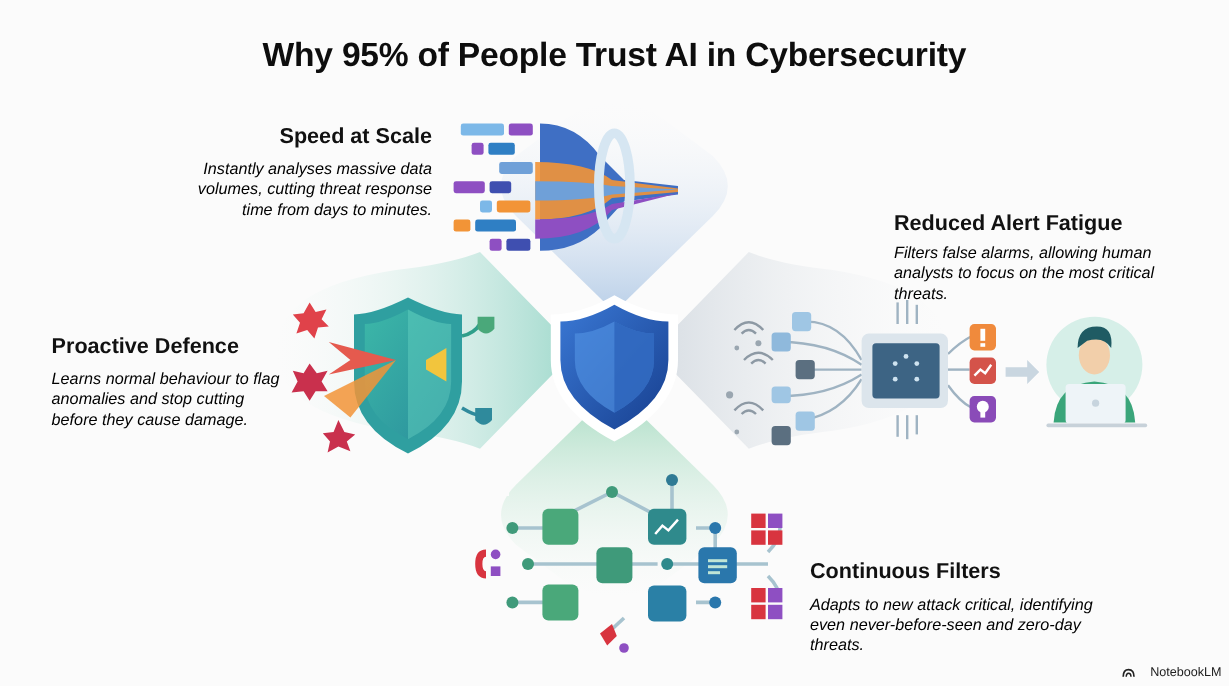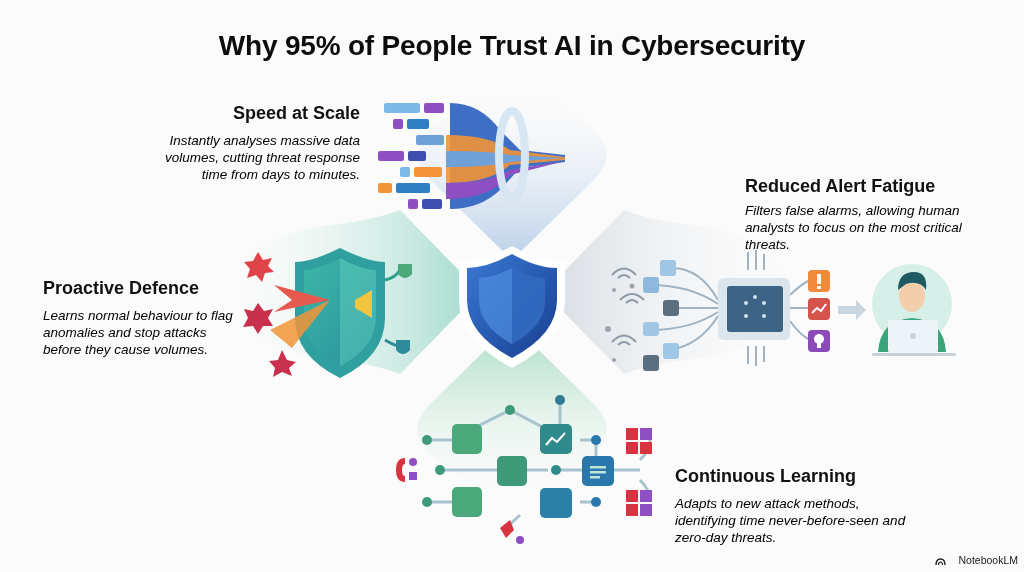--- a/index.html
+++ b/index.html
@@ -23,21 +23,21 @@
   #speed { left: 150px; top: 103px; width: 210px; }
   #fatigue { left: 745px; top: 176px; width: 220px; }
   #fatigue h2 { margin-bottom: 5px; }
   #fatigue p { }
   #proactive { left: 43px; top: 266px; width: 200px; margin-top: 12px; }
   #learning { left: 675px; top: 466px; width: 240px; }
 
   .art { position: absolute; left: 0; top: 0; width: 1024px; height: 572px; }
   .brand {
     position: absolute; right: 6px; bottom: 6px; font-size: 10.5px; color: #222;
-    display: flex; align-items: flex-end; gap: 12px;
+    display: flex; align-items: center; gap: 12px;
   }
 </style>
 </head>
 <body>
 
 <div class="title">Why 95% of People Trust AI in Cybersecurity</div>
 
 <svg class="art" viewBox="0 0 1024 572">
   <defs>
     <linearGradient id="gTop" x1="0" y1="0" x2="0" y2="1">
@@ -256,26 +256,26 @@
   <p>Instantly analyses massive data volumes, cutting threat response time from days to minutes.</p>
 </div>
 
 <div class="block" id="fatigue">
   <h2>Reduced Alert Fatigue</h2>
   <p>Filters false alarms, allowing human analysts to focus on the most critical threats.</p>
 </div>
 
 <div class="block" id="proactive">
   <h2>Proactive Defence</h2>
-  <p>Learns normal behaviour to flag anomalies and stop attacks before they cause volumes.</p>
+  <p>Learns normal behaviour to flag anomalies and stop cutting before they cause damage.</p>
 </div>
 
 <div class="block" id="learning">
-  <h2>Continuous Learning</h2>
-  <p>Adapts to new attack methods, identifying time never-before-seen and zero-day threats.</p>
+  <h2>Continuous Filters</h2>
+  <p>Adapts to new attack critical, identifying even never-before-seen and zero-day threats.</p>
 </div>
 
 <div class="brand">
   <svg width="11" height="9" viewBox="0 0 11 9">
     <path d="M1 8 Q1 2 5.5 2 Q10 2 10 8" fill="none" stroke="#222" stroke-width="1.4"></path>
     <path d="M3.5 8 Q3.5 5 5.5 5 Q7.5 5 7.5 8" fill="none" stroke="#222" stroke-width="1.2"></path>
   </svg>
   <span>NotebookLM</span>
 </div>
 

